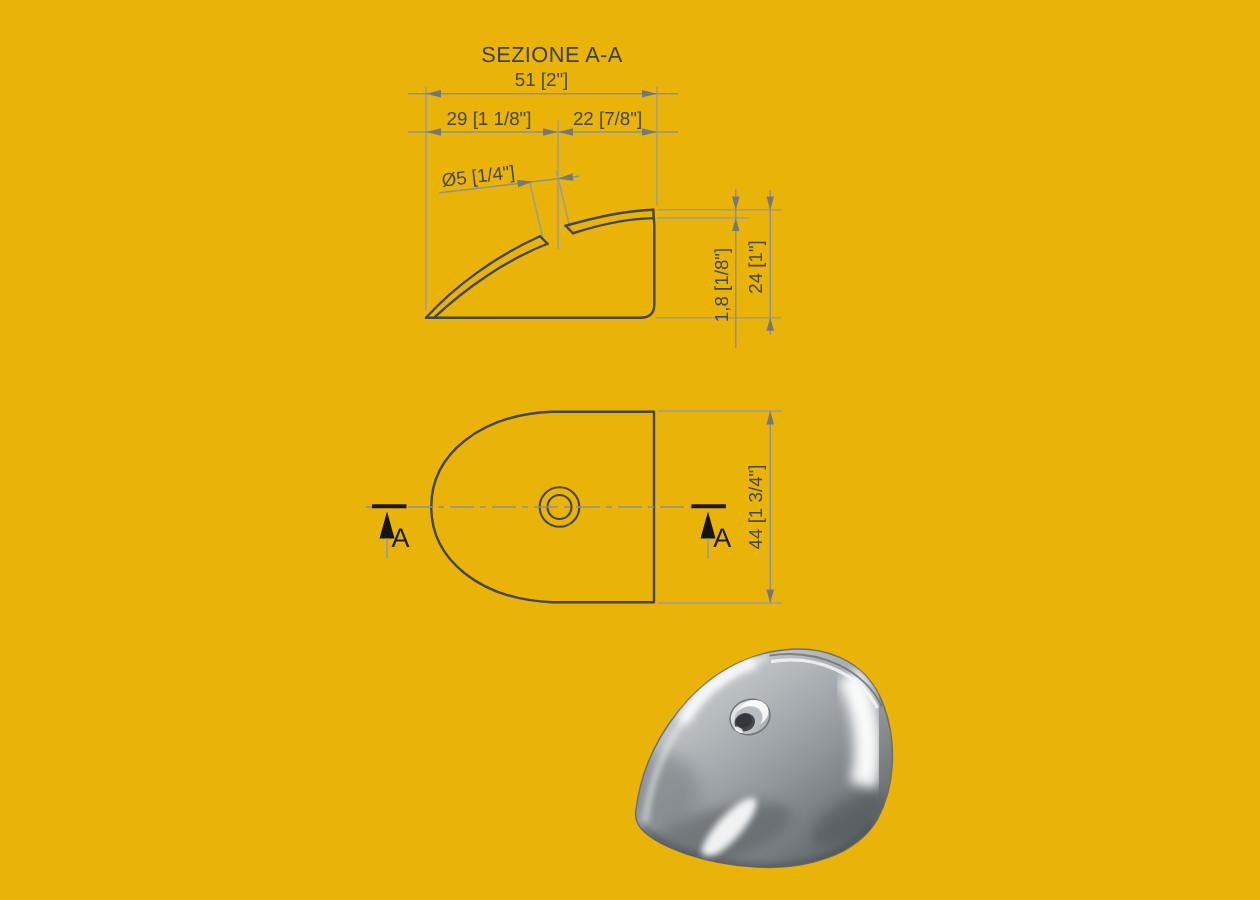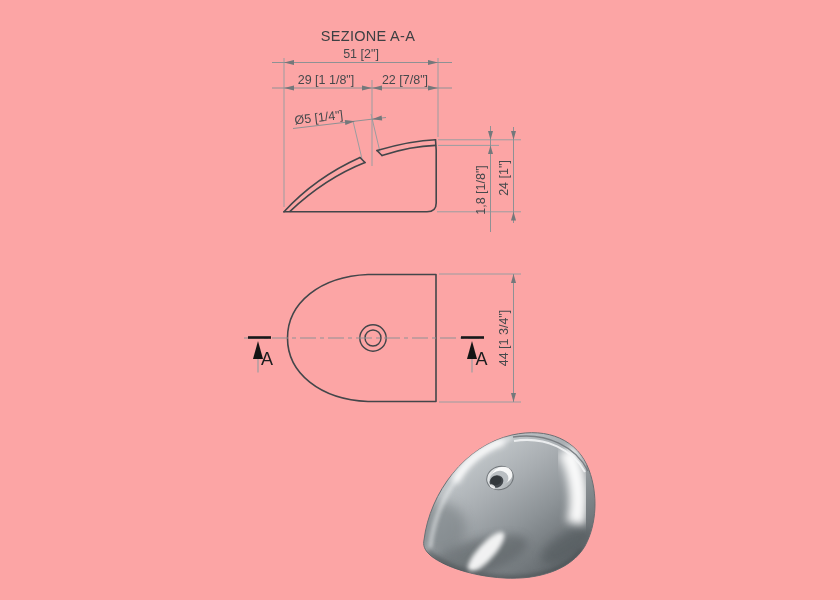--- a/index.html
+++ b/index.html
@@ -1,16 +1,16 @@
 <!DOCTYPE html>
 <html><head>
 <meta charset="utf-8">
 <style>
   html,body{margin:0;padding:0;background:#ffffff;}
-  .stage{width:840px;height:600px;position:relative;background:#fca5a5;overflow:hidden;}
+  .stage{width:840px;height:600px;position:relative;background:#eab308;overflow:hidden;}
   svg text{font-family:"Liberation Sans", sans-serif;}
   .title-text{font-size:14.5px;fill:#3d4043;letter-spacing:.3px;}
   .dim-text{font-size:12.5px;fill:#46494c;}
   .a-label{font-size:18px;fill:#1c1d1f;}
   .outline{stroke:#43464a;stroke-width:1.6;fill:none;stroke-linecap:round;stroke-linejoin:round;}
   .dim{stroke:#8e9194;stroke-width:1;fill:none;}
   .ext{stroke:#9a9da0;stroke-width:1;fill:none;}
   .cline{stroke:#8e9194;stroke-width:1;fill:none;stroke-dasharray:16 4 4 4;}
   .dimarrow{fill:#74787b;stroke:none;}
   .cutline{stroke:#17181a;stroke-width:2.6;fill:none;}

